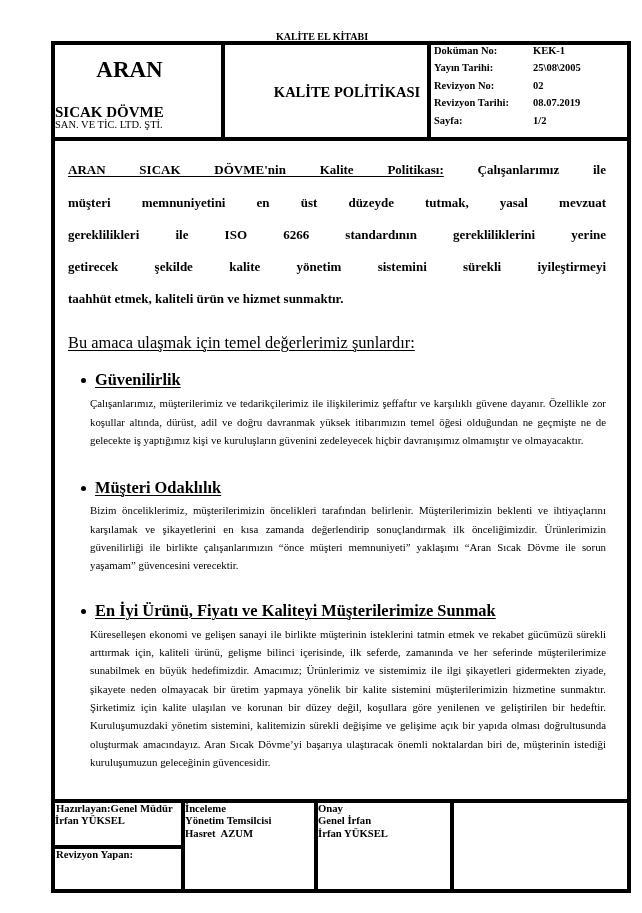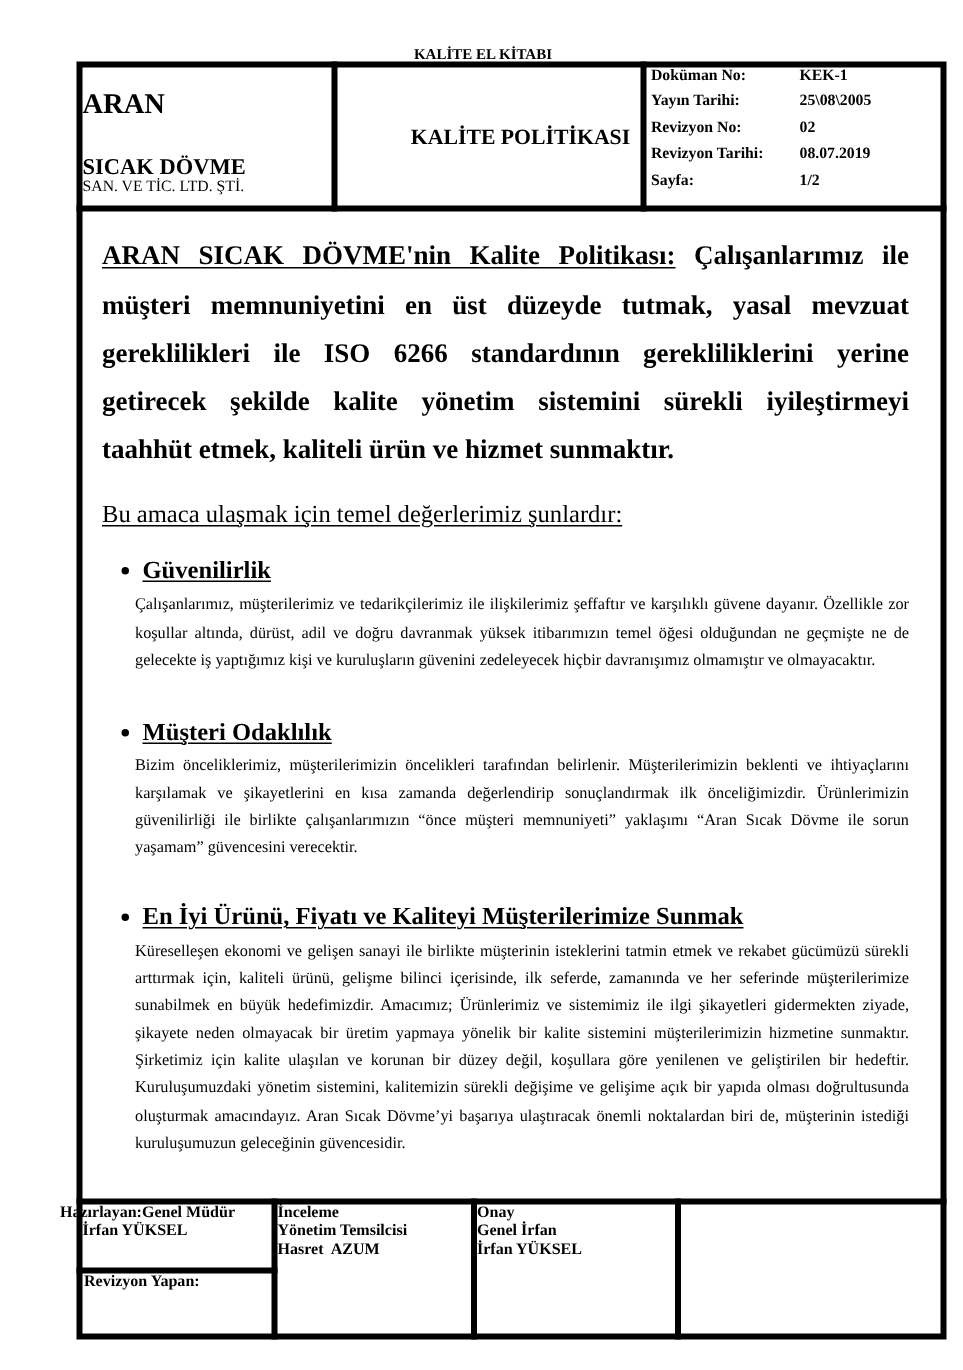--- a/index.html
+++ b/index.html
@@ -18,36 +18,36 @@
 
   
   .running-header {
     left: 222px; width: 200px; top: 30.6px;
     font-size: 10px; line-height: 12px; font-weight: bold; text-align: center;
     white-space: nowrap;
   }
 
   
   .company-cell { left: 55px; width: 166px; top: 45px; height: 92px; }
-  .company-name   { position: absolute; left: 0; width: 149px; top: 12.7px; font-size: 19px; line-height: 24px; font-weight: bold; }
+  .company-name   { position: absolute; left: 0; width: 149px; top: 12.7px; font-size: 23px; line-height: 24px; font-weight: bold; text-align: center; }
   .company-sub    { position: absolute; left: 0; width: 139px; top: 58px;   font-size: 15px;   line-height: 18px; font-weight: bold; text-align: left; white-space: nowrap; }
   .company-legal  { position: absolute; left: 0; width: 166px; top: 73px;   font-size: 10.5px; line-height: 13px; text-align: left; white-space: nowrap; }
 
   .title-cell { left: 225px; width: 202px; top: 83px; font-size: 14.5px; line-height: 18px; font-weight: bold; text-align: center; white-space: nowrap; margin-left: 21px; }
 
   .info-table { left: 434px; top: 41.7px; width: 193px; }
   .info-row { height: 17.5px; line-height: 17.5px; font-size: 10.5px; font-weight: bold; white-space: nowrap; }
   .info-label { display: inline-block; width: 99px; }
   .info-value { display: inline-block; }
 
   
   .jl { white-space: nowrap; text-align: justify; text-align-last: justify; }
   .ll { white-space: nowrap; text-align: left; }
 
-  .policy { left: 68px; top: 154.3px; width: 538px; font-size: 18px; line-height: 32.25px; font-weight: bold; }
+  .policy { left: 68px; top: 154.3px; width: 538px; font-size: 13px; line-height: 32.25px; font-weight: bold; }
   .policy > div { height: 32.25px; }
 
   .values-intro { left: 68px; top: 332.5px; font-size: 16.4px; line-height: 20px; white-space: nowrap; }
 
   .value-heading { left: 80.5px; font-size: 16.4px; line-height: 20px; font-weight: bold; white-space: nowrap; }
   .bullet {
     display: inline-block; width: 5px; height: 5px; border-radius: 50%;
     background: #000; vertical-align: 1.5px; margin-right: 9.5px;
   }
   .value-para { left: 90px; width: 516px; font-size: 10.85px; line-height: 18.35px; }
@@ -137,21 +137,21 @@
     <div class="jl">Küreselleşen ekonomi ve gelişen sanayi ile birlikte müşterinin isteklerini tatmin etmek ve rekabet gücümüzü sürekli</div>
     <div class="jl">arttırmak için, kaliteli ürünü, gelişme bilinci içerisinde, ilk seferde, zamanında ve her seferinde müşterilerimize</div>
     <div class="jl">sunabilmek en büyük hedefimizdir. Amacımız; Ürünlerimiz ve sistemimiz ile ilgi şikayetleri gidermekten ziyade,</div>
     <div class="jl">şikayete neden olmayacak bir üretim yapmaya yönelik bir kalite sistemini müşterilerimizin hizmetine sunmaktır.</div>
     <div class="jl">Şirketimiz için kalite ulaşılan ve korunan bir düzey değil, koşullara göre yenilenen ve geliştirilen bir hedeftir.</div>
     <div class="jl">Kuruluşumuzdaki yönetim sistemini, kalitemizin sürekli değişime ve gelişime açık bir yapıda olması doğrultusunda</div>
     <div class="jl">oluşturmak amacındayız. Aran Sıcak Dövme’yi başarıya ulaştıracak önemli noktalardan biri de, müşterinin istediği</div>
     <div class="ll">kuruluşumuzun geleceğinin güvencesidir.</div>
   </div>
 
-  <div class="abs ft" style="left:40px;top:801.9px;">Hazırlayan:Genel Müdür</div>
+  <div class="abs ft" style="left:56px;top:801.9px;">Hazırlayan:Genel Müdür</div>
   <div class="abs ft ft-center" style="left:55px;width:126px;top:814.3px;">İrfan YÜKSEL</div>
 
   <div class="abs ft" style="left:56px;top:848.2px;">Revizyon Yapan:</div>
 
   <div class="abs ft ft-center" style="left:185px;width:129px;top:801.9px;">
     <div>İnceleme</div>
     <div>Yönetim Temsilcisi</div>
     <div style="white-space:pre;">Hasret  AZUM</div>
   </div>
 

